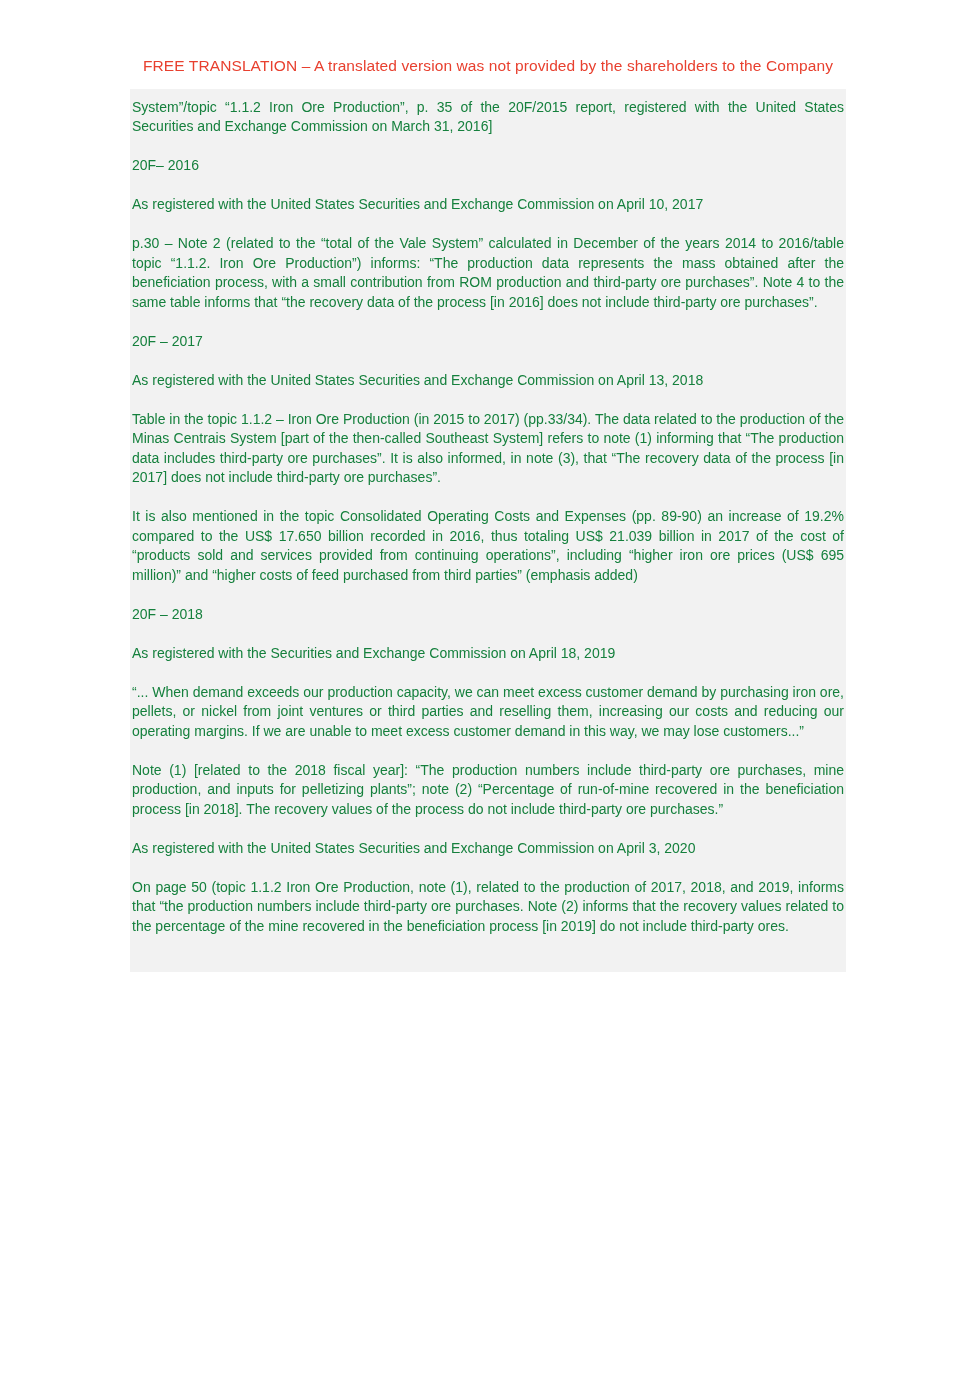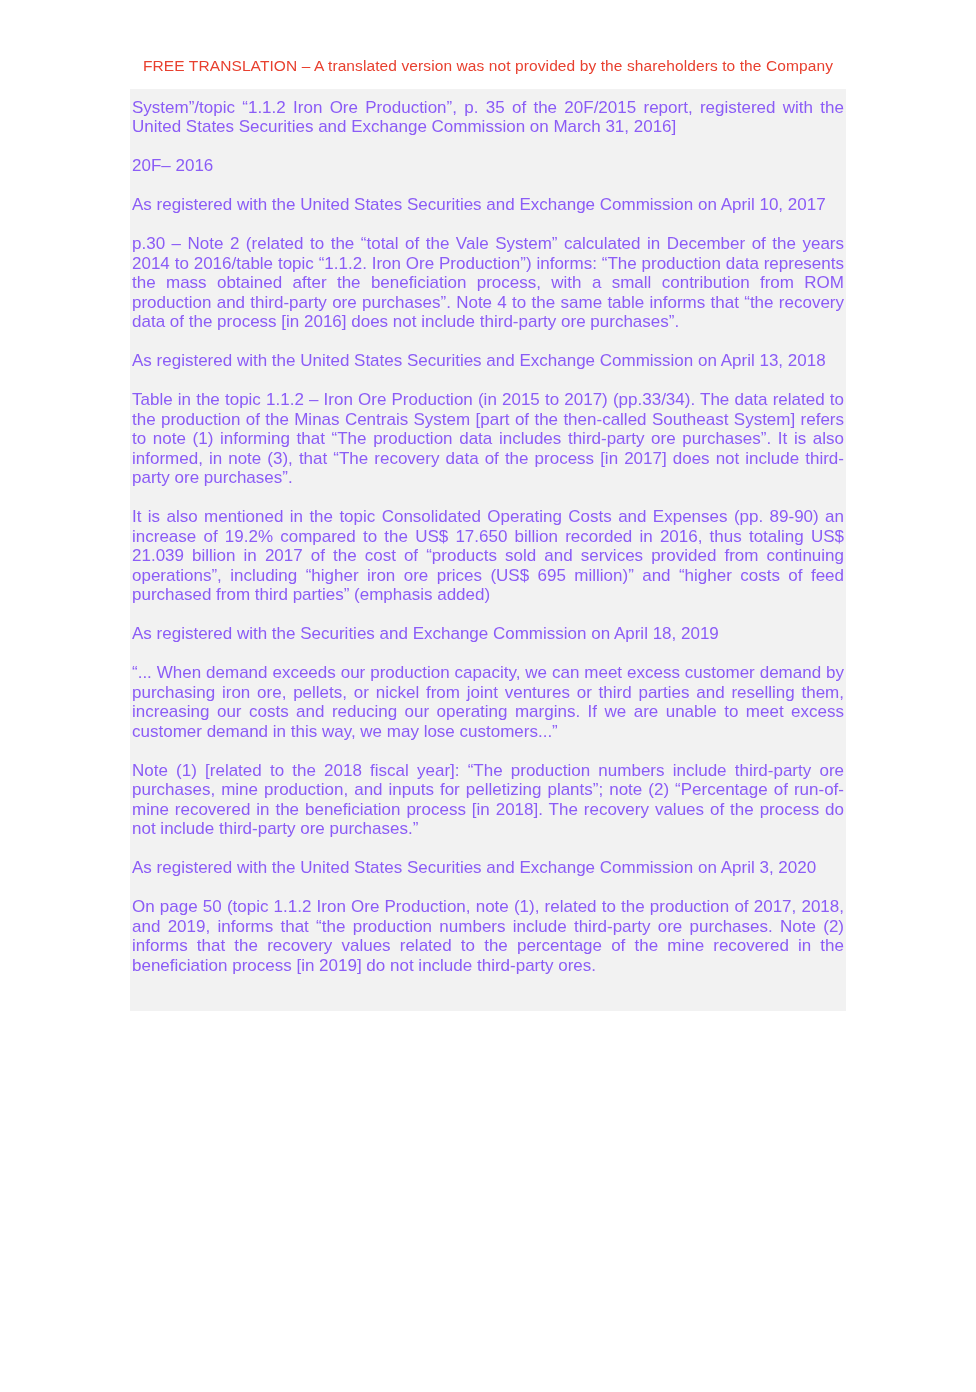--- a/index.html
+++ b/index.html
@@ -29,44 +29,46 @@
   }
   .content {
     width: 716px;
     margin: 11px auto 0 auto;
     background: #f2f2f2;
     padding: 9px 2px 20px 2px;
     box-sizing: border-box;
   }
   .content p {
     margin: 0 0 19.5px 0;
-    font-size: 17px;
+    font-size: 14px;
     line-height: 19.5px;
-    color: #8b5cf6;
+    color: #15803d;
     text-align: justify;
   }
   .content p:last-child {
     margin-bottom: 16px;
   }
 </style>
 </head>
 <body>
 
 <div class="page">
 
   <div class="doc-title">FREE TRANSLATION – A translated version was not provided by the shareholders to the Company</div>
 
   <div class="content">
     <p>System”/topic “1.1.2 Iron Ore Production”, p. 35 of the 20F/2015 report, registered with the United States Securities and Exchange Commission on March 31, 2016]</p>
     <p>20F– 2016</p>
     <p>As registered with the United States Securities and Exchange Commission on April 10, 2017</p>
     <p>p.30 – Note 2 (related to the “total of the Vale System” calculated in December of the years 2014 to 2016/table topic “1.1.2. Iron Ore Production”) informs: “The production data represents the mass obtained after the beneficiation process, with a small contribution from ROM production and third-party ore purchases”. Note 4 to the same table informs that “the recovery data of the process [in 2016] does not include third-party ore purchases”.</p>
+    <p>20F – 2017</p>
     <p>As registered with the United States Securities and Exchange Commission on April 13, 2018</p>
     <p>Table in the topic 1.1.2 – Iron Ore Production (in 2015 to 2017) (pp.33/34). The data related to the production of the Minas Centrais System [part of the then-called Southeast System] refers to note (1) informing that “The production data includes third-party ore purchases”. It is also informed, in note (3), that “The recovery data of the process [in 2017] does not include third-party ore purchases”.</p>
     <p>It is also mentioned in the topic Consolidated Operating Costs and Expenses (pp. 89-90) an increase of 19.2% compared to the US$ 17.650 billion recorded in 2016, thus totaling US$ 21.039 billion in 2017 of the cost of “products sold and services provided from continuing operations”, including “higher iron ore prices (US$ 695 million)” and “higher costs of feed purchased from third parties” (emphasis added)</p>
+    <p>20F – 2018</p>
     <p>As registered with the Securities and Exchange Commission on April 18, 2019</p>
     <p>“... When demand exceeds our production capacity, we can meet excess customer demand by purchasing iron ore, pellets, or nickel from joint ventures or third parties and reselling them, increasing our costs and reducing our operating margins. If we are unable to meet excess customer demand in this way, we may lose customers...”</p>
     <p>Note (1) [related to the 2018 fiscal year]: “The production numbers include third-party ore purchases, mine production, and inputs for pelletizing plants”; note (2) “Percentage of run-of-mine recovered in the beneficiation process [in 2018]. The recovery values of the process do not include third-party ore purchases.”</p>
     <p>As registered with the United States Securities and Exchange Commission on April 3, 2020</p>
     <p>On page 50 (topic 1.1.2 Iron Ore Production, note (1), related to the production of 2017, 2018, and 2019, informs that “the production numbers include third-party ore purchases. Note (2) informs that the recovery values related to the percentage of the mine recovered in the beneficiation process [in 2019] do not include third-party ores.</p>
   </div>
 
 </div>
 
 </body></html>

